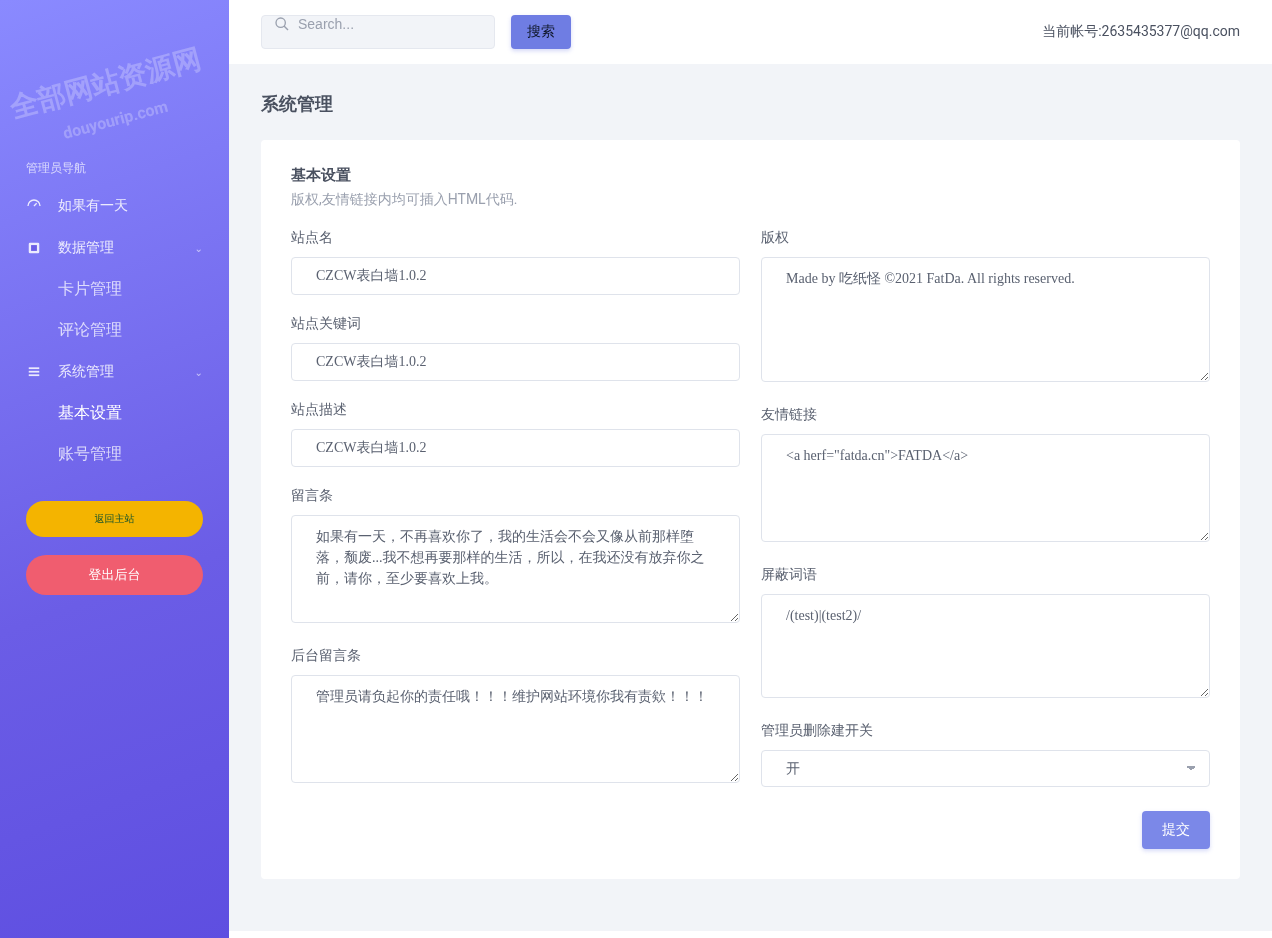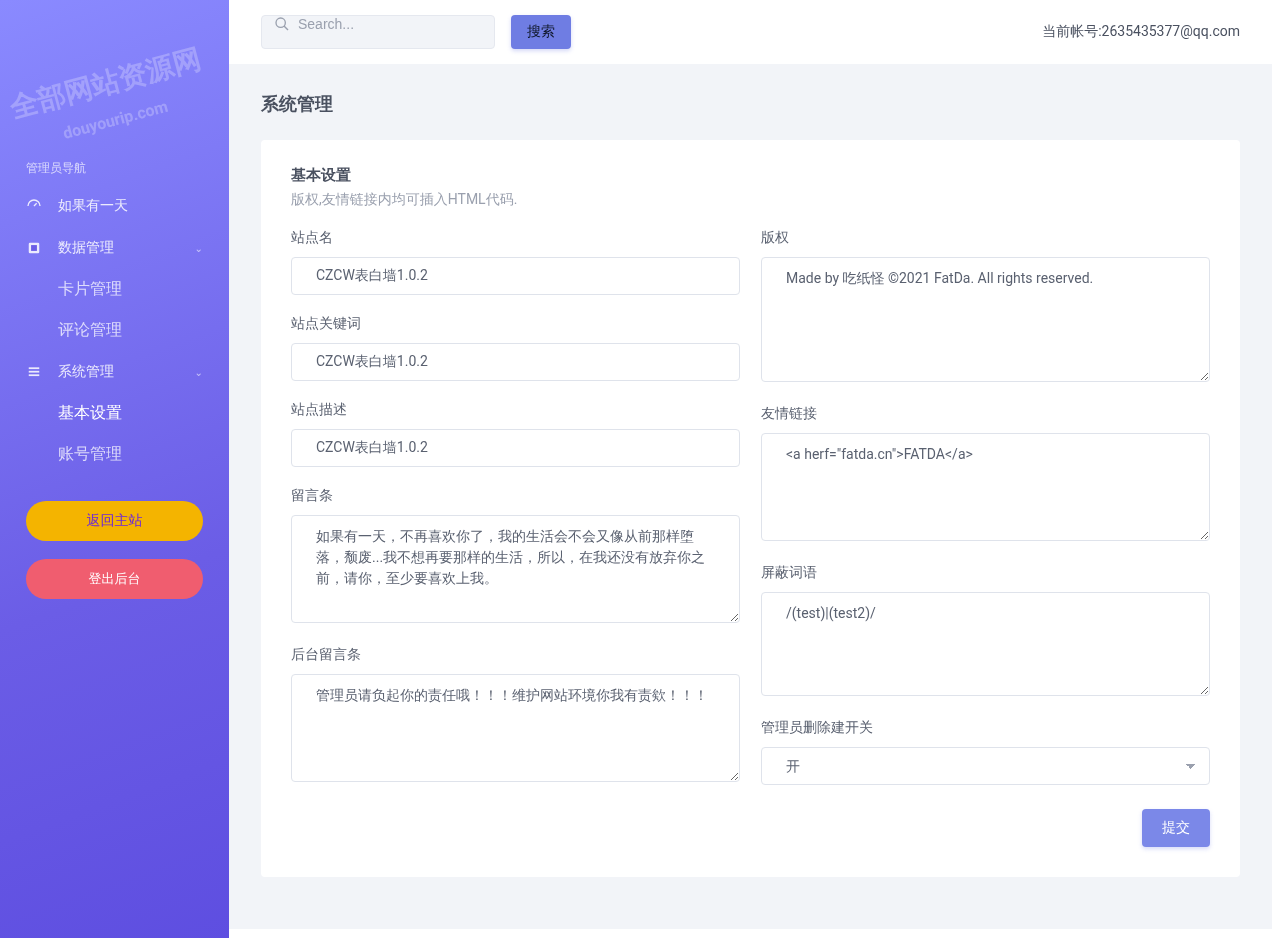--- a/index.html
+++ b/index.html
@@ -8,37 +8,37 @@
 .sidebar { width: 229px; min-height: 705px; background: linear-gradient(160deg, #8a8aff 0%, #6b5de6 60%, #5d4de0 100%); padding-top: 120px; position: relative; flex-shrink: 0; }
 .watermark { position: absolute; top: 10px; left: 10px; width: 200px; height: 180px; opacity: 0.25; pointer-events: none; display: flex; align-items: center; justify-content: center; }
 .watermark-text { color: #fff; font-size: 28px; font-weight: bold; transform: rotate(-15deg); text-align: center; line-height: 1.2; }
 .sidebar-section-label { color: rgba(255,255,255,0.7); font-size: 12px; padding: 8px 26px; margin-top: 32px; }
 .sidebar-item { display: flex; align-items: center; padding: 12px 26px; color: rgba(255,255,255,0.85); font-size: 14px; cursor: pointer; gap: 16px; position: relative; }
 .sidebar-icon { width: 16px; height: 16px; display: inline-flex; align-items: center; justify-content: center; flex-shrink: 0; }
 .sidebar-chevron { margin-left: auto; font-size: 10px; opacity: 0.7; }
 .sidebar-subitem { padding: 10px 26px 10px 58px; color: rgba(255,255,255,0.75); font-size: 16px; cursor: pointer; }
 .sidebar-subitem.active { color: #fff; }
 .sidebar-buttons { padding: 16px 26px; display: flex; flex-direction: column; gap: 18px; margin-top: 10px; }
-.btn-yellow { background: #f4b400; color: #6d28d9; border: none; border-radius: 22px; padding: 11px 0; font-size: 14px; cursor: pointer; width: 100%; }
+.btn-yellow { background: #f4b400; color: #14532d; border: none; border-radius: 22px; padding: 11px 0; font-size: 10px; cursor: pointer; width: 100%; }
 .btn-red { background: #f05d6f; color: #fff; border: none; border-radius: 22px; padding: 11px 0; font-size: 13px; cursor: pointer; width: 100%; }
 .main { flex: 1; display: flex; flex-direction: column; }
 .topbar { background: #fff; height: 64px; display: flex; align-items: center; padding: 0 32px; gap: 16px; }
 .search-wrap { display: flex; align-items: flex-start; background: #f2f4f8; border-radius: 4px; border: 1px solid #e5e8ef; height: 34px; padding-left: 12px; width: 234px; }
 .search-icon { color: #9aa0ae; font-size: 16px; margin-right: 8px; }
 .search-input { border: none; outline: none; font-size: 14px; color: #5a6170; flex: 1; background: transparent; }
 .search-input::placeholder { color: #9aa0ae; }
 .btn-search { background: #6f7de3; color: #0f172a; border: none; border-radius: 4px; padding: 8px 16px; font-size: 14px; cursor: pointer; box-shadow: 0 2px 4px rgba(111,125,227,0.3); }
 .account-info { margin-left: auto; font-size: 14px; color: #4a5160; }
 .content { padding: 28px 32px; flex: 1; }
 .page-title { font-size: 18px; font-weight: 600; color: #4a5160; margin-bottom: 24px; }
 .card { background: #fff; border-radius: 4px; padding: 26px 30px 30px; }
 .card-header { margin-bottom: 20px; }
 .card-title { font-size: 15px; font-weight: 600; color: #4a5160; margin-bottom: 6px; }
 .card-sub { font-size: 14px; color: #9aa0ae; }
-.form-grid { display: grid; grid-template-columns: 1fr 1fr; gap: 0 21px; }
+.form-grid { display: grid; grid-template-columns: 1fr 1fr; gap: 0 21px; font-family: Liberation Serif, serif; }
 .form-col { display: flex; flex-direction: column; }
 .form-group { margin-bottom: 20px; }
 .form-label { display: block; font-size: 14px; color: #5a6170; margin-bottom: 10px; }
 .form-control { width: 100%; border: 1px solid #dfe3eb; border-radius: 4px; padding: 10px 24px; font-size: 14px; color: #5a6170; font-family: inherit; outline: none; background: #fff; }
 textarea.form-control { resize: vertical; min-height: 100px; line-height: 1.5; }
 select.form-control { appearance: none; background-image: linear-gradient(45deg, transparent 50%, #9aa0ae 50%), linear-gradient(135deg, #9aa0ae 50%, transparent 50%); background-position: calc(100% - 18px) center, calc(100% - 13px) center; background-size: 5px 5px, 5px 5px; background-repeat: no-repeat; padding-right: 36px; }
 .form-actions { display: flex; justify-content: flex-end; margin-top: 4px; align-items: flex-end; }
 .btn-submit { background: #7b88e8; color: #fff; border: none; border-radius: 4px; padding: 10px 20px; font-size: 14px; cursor: pointer; box-shadow: 0 2px 4px rgba(123,136,232,0.3); }
 .footer { background: #fff; padding: 20px 40px; display: flex; align-items: center; color: #9aa0ae; font-size: 14px; margin-top: 24px; }
 .ta-message { height: 108px; }

